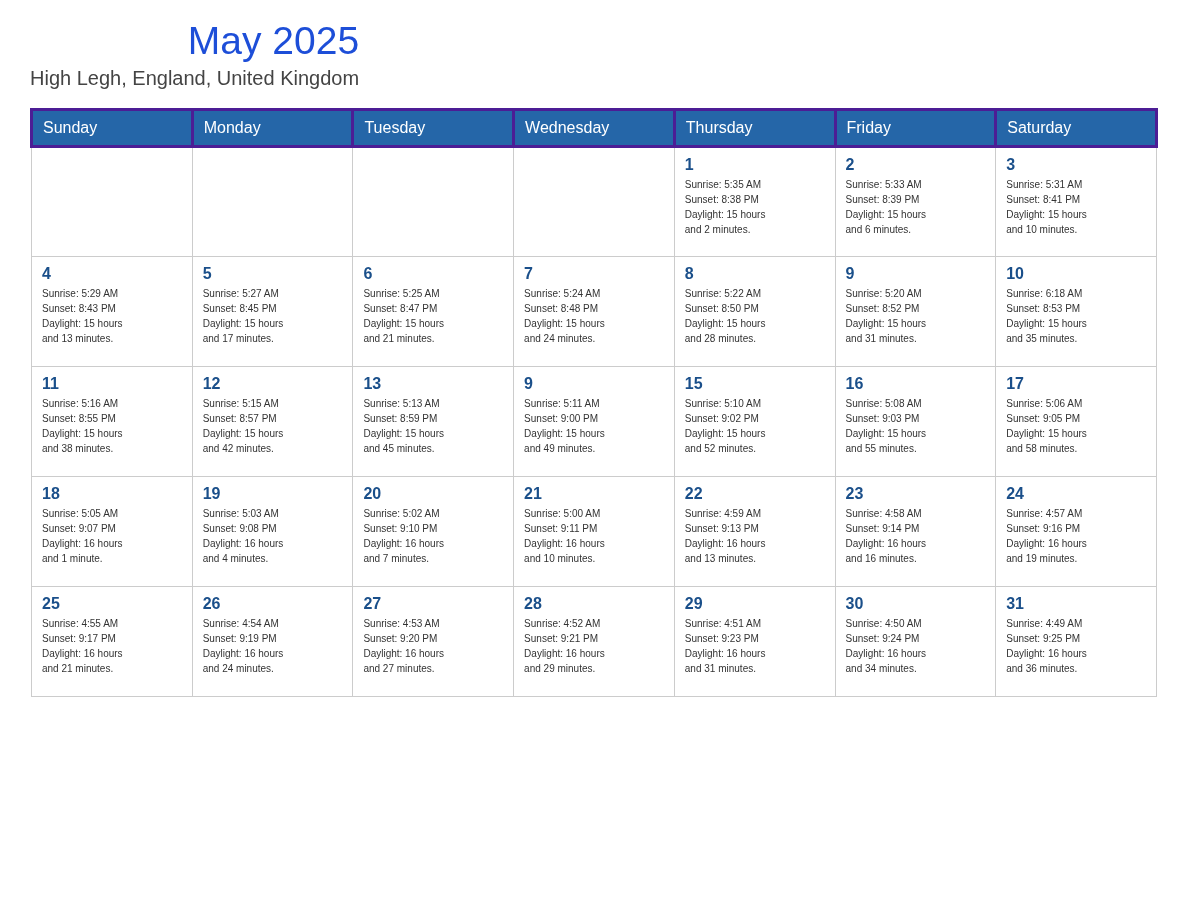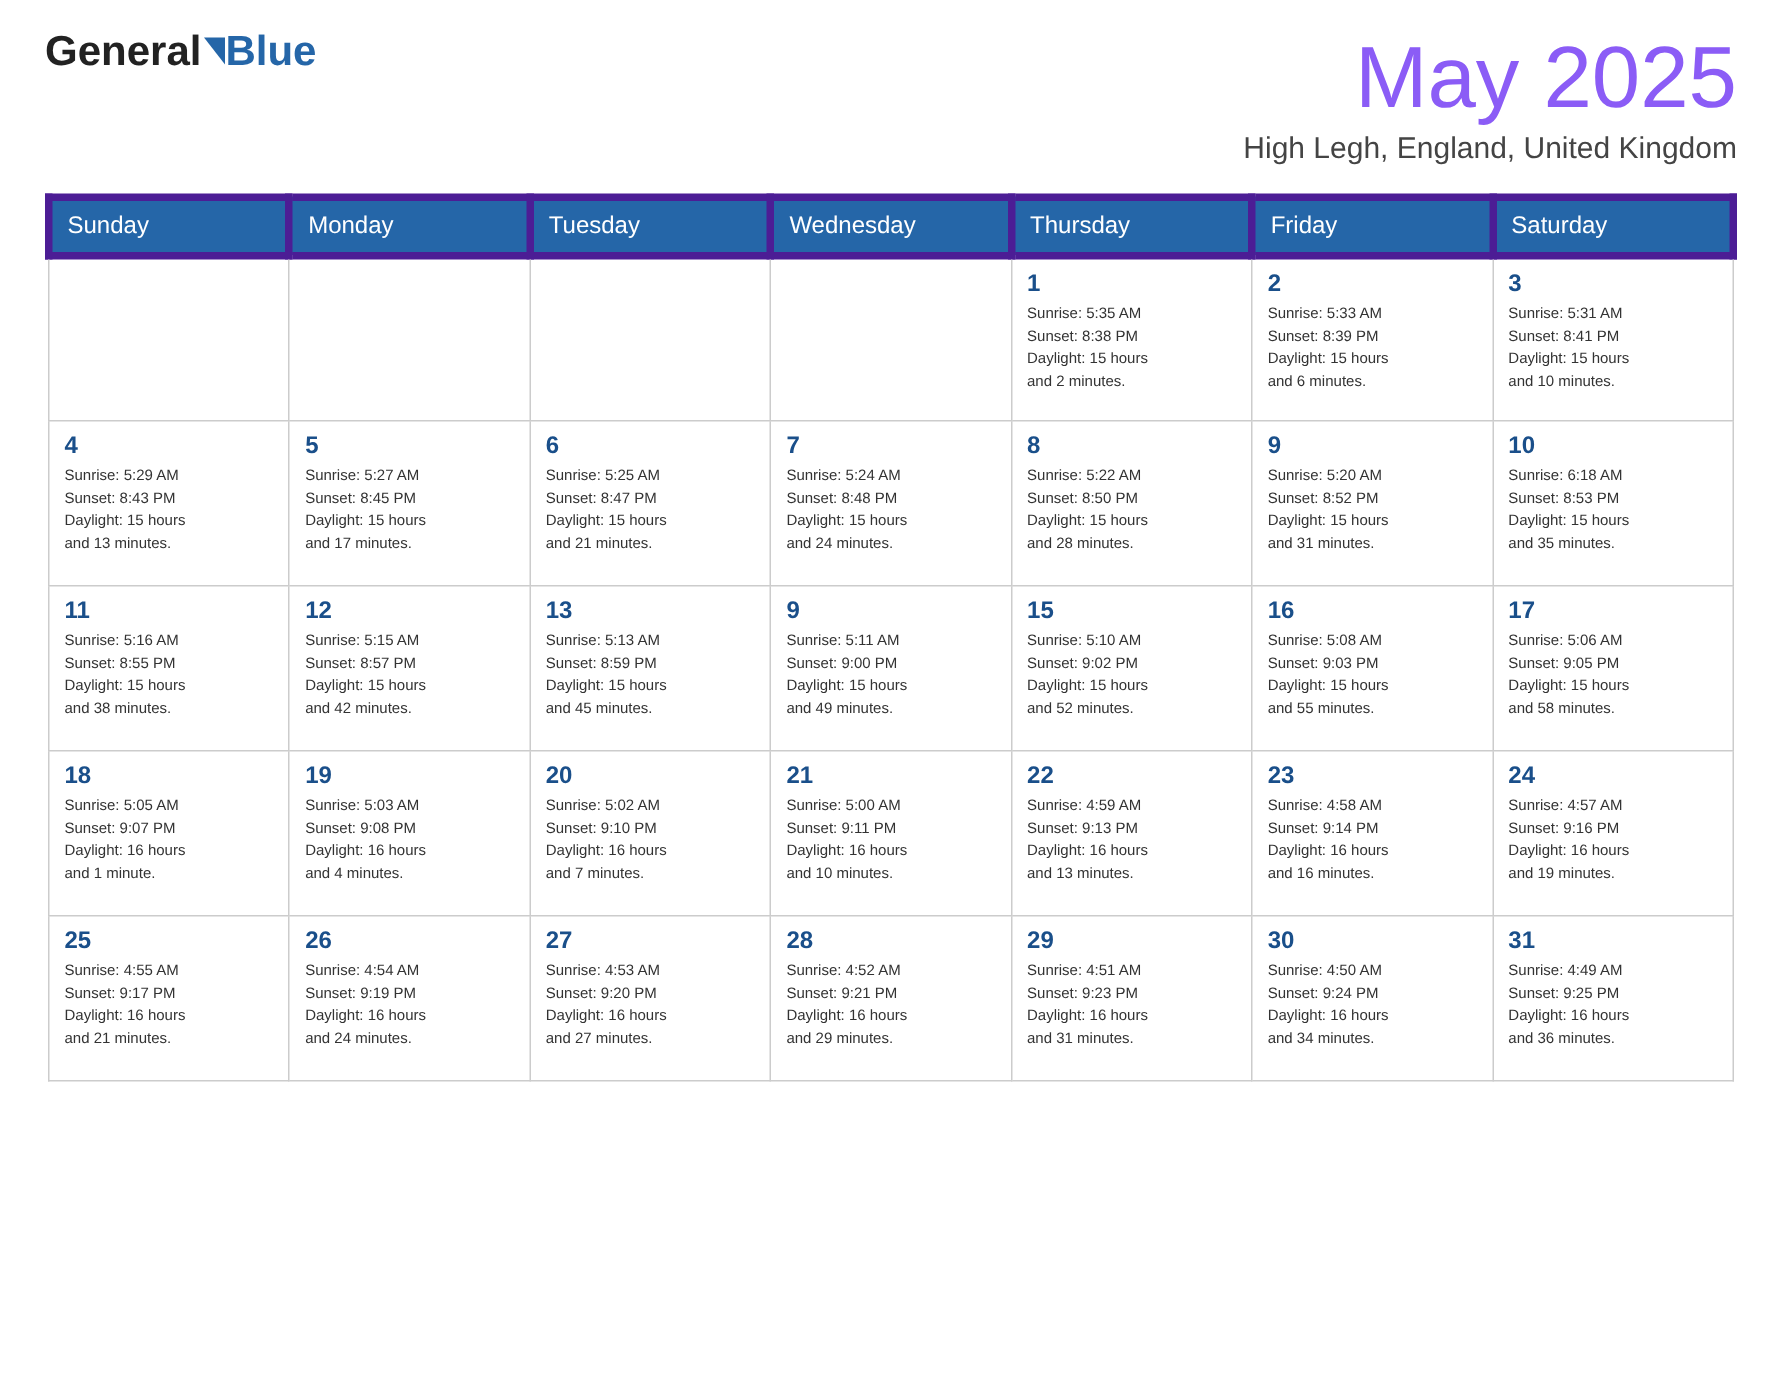--- a/index.html
+++ b/index.html
@@ -46,43 +46,43 @@
     }
     .logo-blue-text {
       color: #2566a8;
       font-size: 28px;
       font-weight: bold;
     }
     .title-area {
       text-align: right;
     }
     .month-title {
-      font-size: 58px;
+      font-size: 39px;
       font-weight: normal;
-      color: #8b5cf6;
+      color: #1d4ed8;
       line-height: 1.1;
     }
     .location-title {
       font-size: 20px;
       color: #444;
       margin-top: 4px;
     }
     .calendar-table {
       width: 100%;
       border-collapse: collapse;
       border: 1px solid #aaa;
     }
     .calendar-table th {
       background-color: #2566a8;
       color: #fff;
       font-size: 16px;
       font-weight: normal;
       padding: 8px 10px;
       text-align: left;
-      border: 5px solid #4c1d95;
+      border: 3px solid #4c1d95;
     }
     .calendar-table td {
       vertical-align: top;
       padding: 8px 10px;
       border: 1px solid #ccc;
       width: 14.28%;
       height: 110px;
       font-size: 13px;
       color: #333;
     }
@@ -99,29 +99,20 @@
       line-height: 1.5;
     }
     .empty-cell {
       background: #fff;
     }
   </style>
 </head>
 <body>
 
 <div class="header-area">
-  <div class="logo-area">
-    <div class="logo-text">
-      <span class="logo-general">General</span>
-      <div class="logo-blue-box">
-        <div class="logo-triangle"></div>
-        <span class="logo-blue-text">Blue</span>
-      </div>
-    </div>
-  </div>
   <div class="title-area">
     <div class="month-title">May 2025</div>
     <div class="location-title">High Legh, England, United Kingdom</div>
   </div>
 </div>
 
 <table class="calendar-table">
   <thead>
     <tr>
     <th>Sunday</th>

